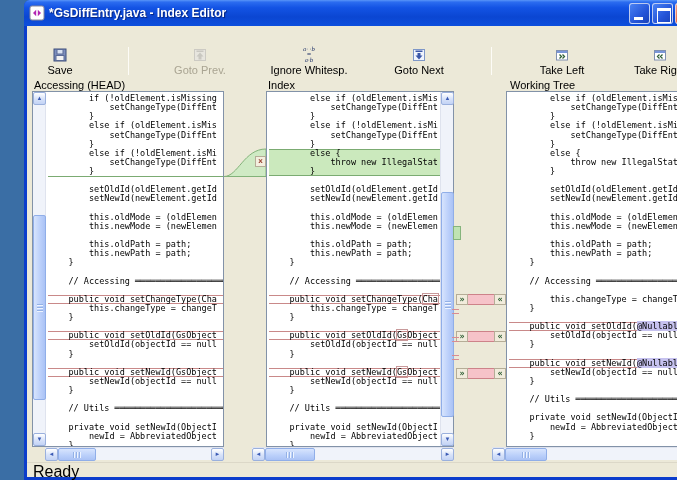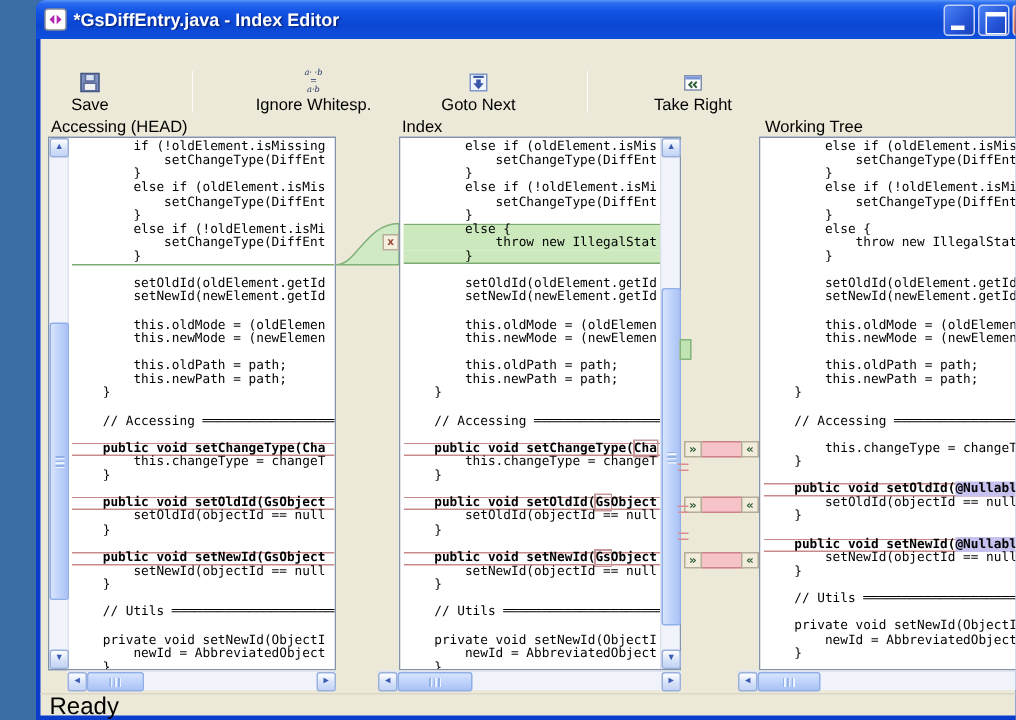--- a/index.html
+++ b/index.html
@@ -33,21 +33,21 @@
   .pane-label{position:absolute;top:79px;font-size:11px;color:#000;}
   .pane{position:absolute;top:91px;height:356px;background:#fff;border:1px solid #8292a8;display:flex;}
   .code{flex:1;overflow:hidden;padding:2px 0 0 2px;background:#fff;}
   .ln{height:9.14px;font:8.5px/9.14px "DejaVu Sans Mono",monospace;white-space:pre;color:#000;}
   .ln .box{box-shadow:0 0 0 1px #c8999a;text-align:center;}
   .ln .annot{background:#c6c2ef;}
   .added{background:#cbe9bd;}
   .top{box-shadow:inset 0 1px 0 #7bab72;}
   .bottom{box-shadow:inset 0 -1px 0 #7bab72;}
   .divider{box-shadow:inset 0 1px 0 #7bab72;}
-  .chg{box-shadow:inset 0 1px 0 #c98989,inset 0 -1px 0 #c98989;font-weight:bold;}
+  .chg{box-shadow:inset 0 1px 0 #c98989,inset 0 -1px 0 #c98989;}
   .vscroll{position:relative;width:13px;flex:none;background:#f0f3fa;border-left:1px solid #dfe3ee;}
   .pane-left-sb .vscroll{border-left:none;border-right:1px solid #dfe3ee;}
   .sbtn{position:absolute;width:13px;height:13px;background:linear-gradient(180deg,#ffffff,#d7e2f9 55%,#c3d3f5);
     border:1px solid #9ab0dd;border-radius:2px;color:#3b5bb5;font-size:6px;line-height:11px;text-align:center;padding:0;}
   .sbtn.up{top:0;left:0;} .sbtn.dn{bottom:0;left:0;}
   .vthumb{position:absolute;left:0;width:13px;background:linear-gradient(90deg,#d7e4fd,#bacffa 60%,#aac2f5);border:1px solid #90aee8;border-radius:2px;}
   .vthumb::after{content:"";position:absolute;left:3px;top:50%;margin-top:-4px;width:6px;height:8px;
     background:repeating-linear-gradient(180deg,#93b1e6 0 1px,#eef4ff 1px 2px,rgba(0,0,0,0) 2px 3px);}
   .hscroll{position:absolute;top:447px;height:13px;background:#f0f3fa;border-top:1px solid #dfe3ee;}
   .sbtn.lf{left:0;top:0;} .sbtn.rt{right:0;top:0;}
@@ -93,37 +93,57 @@
       <span class="tb-icon">
         <svg width="16" height="16" viewBox="0 0 16 16">
             <rect x="2" y="2" width="12" height="12" fill="#7d8fbe" stroke="#3c4f7d"></rect>
             <rect x="5" y="2.5" width="6" height="4.5" fill="#d9e2f2" stroke="#5a6a96"></rect>
             <rect x="4" y="8.5" width="8" height="5" fill="#f2f2f2" stroke="#5a6a96"></rect>
           </svg>
       </span>
       <span class="tb-label">Save</span>
     </div>
     <div class="tb-sep"></div>
+    <div class="tool-button w62 disabled">
+      <span class="tb-icon">
+        <svg width="16" height="16" viewBox="0 0 16 16">
+            <rect x="2.5" y="2.5" width="11" height="11" fill="#e7e3d5" stroke="#b8b2a0"></rect>
+            <rect x="4.5" y="3.5" width="7" height="1.5" fill="#b3ad9d"></rect>
+            <path d="M8 5.5 L11.5 9.5 H9.5 V12.5 H6.5 V9.5 H4.5 Z" fill="#b3ad9d"></path>
+          </svg>
+      </span>
+      <span class="tb-label">Goto Prev.</span>
+    </div>
     <div class="tool-button w76">
       <span class="tb-icon">
         <span class="iw"><span>a· ·b</span><br><span>=</span><br><span>a·b</span></span>
       </span>
       <span class="tb-label">Ignore Whitesp.</span>
     </div>
     <div class="tool-button w64">
       <span class="tb-icon">
         <svg width="16" height="16" viewBox="0 0 16 16">
             <rect x="2.5" y="2.5" width="11" height="11" fill="#f0f4fd" stroke="#7e97c8"></rect>
             <rect x="4.5" y="3.5" width="7" height="1.5" fill="#3a57a8"></rect>
             <path d="M8 12.5 L4.5 8.5 H6.5 V6 H9.5 V8.5 H11.5 Z" fill="#3a57a8"></path>
           </svg>
       </span>
       <span class="tb-label">Goto Next</span>
     </div>
     <div class="tb-sep"></div>
+    <div class="tool-button w58">
+      <span class="tb-icon">
+        <svg width="16" height="16" viewBox="0 0 16 16">
+            <rect x="2.5" y="3.5" width="11" height="9.5" fill="#fff" stroke="#8090b0"></rect>
+            <rect x="3" y="4" width="10" height="2" fill="#7a96d8"></rect>
+            <path d="M5.5 7.5 l2 2 -2 2 M8.5 7.5 l2 2 -2 2" stroke="#2f5f35" stroke-width="1.3" fill="none"></path>
+          </svg>
+      </span>
+      <span class="tb-label">Take Left</span>
+    </div>
     <div class="tool-button w58">
       <span class="tb-icon">
         <svg width="16" height="16" viewBox="0 0 16 16">
             <rect x="2.5" y="3.5" width="11" height="9.5" fill="#fff" stroke="#8090b0"></rect>
             <rect x="3" y="4" width="10" height="2" fill="#7a96d8"></rect>
             <path d="M10.5 7.5 l-2 2 2 2 M7.5 7.5 l-2 2 2 2" stroke="#2f5f35" stroke-width="1.3" fill="none"></path>
           </svg>
       </span>
       <span class="tb-label">Take Right</span>
     </div>

